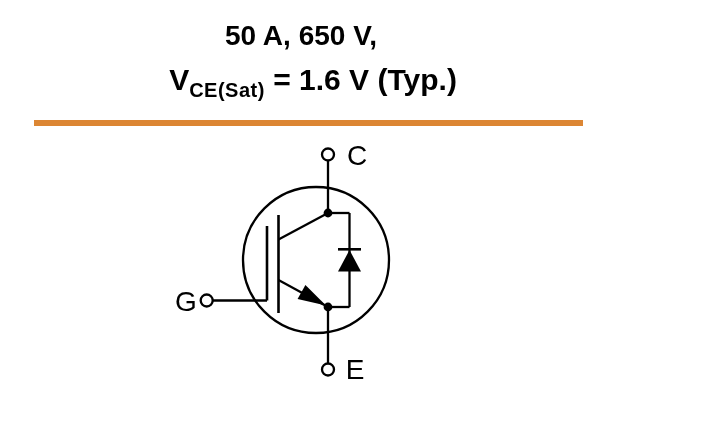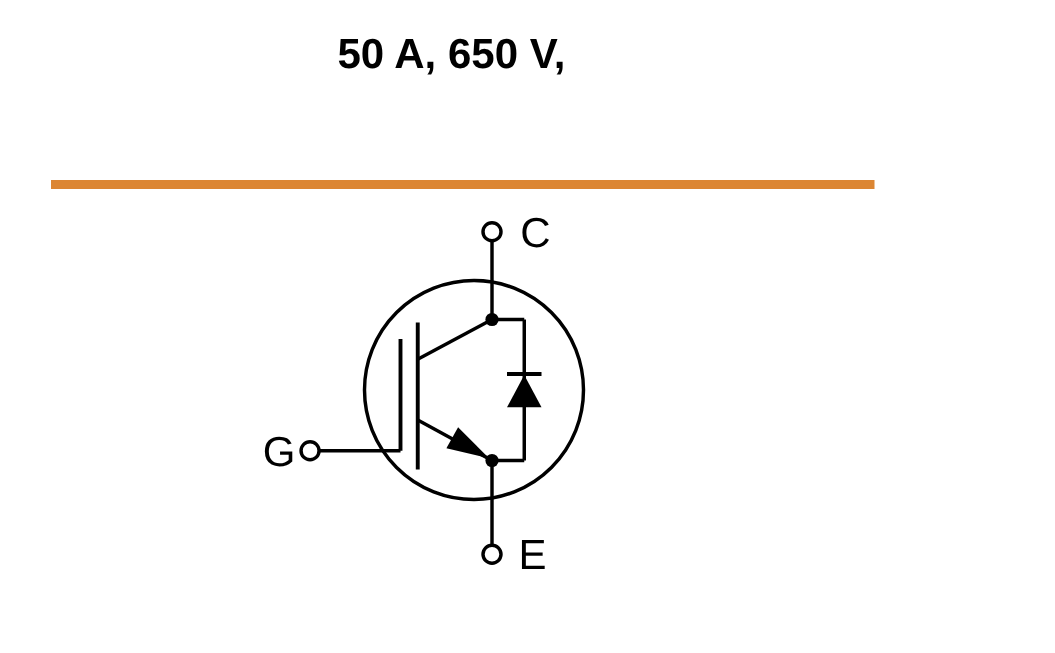--- a/index.html
+++ b/index.html
@@ -83,20 +83,21 @@
     fill: var(--ink, #000000);
   }
 </style>
 </head>
 <body>
 
 <div id="page" style="--orange: #DC8633; --ink: #000000; --bg: #FFFFFF;">
 
   <div id="title-line-1" class="title-line">50 A, 650 V,</div>
 
+  <div id="title-line-2" class="title-line"><span>V</span><span class="subscript">CE(Sat)</span><span> = 1.6 V (Typ.)</span></div>
 
   <div id="divider-top" class="divider"></div>
 
   <svg id="schematic-svg" width="703" height="435" viewBox="0 0 703 435">
 
     <circle class="wire" cx="316" cy="260" r="73"></circle>
 
     <line class="wire" x1="328" y1="160.5" x2="328" y2="213"></line>
     <circle class="terminal" cx="328" cy="154.5" r="6"></circle>
 

